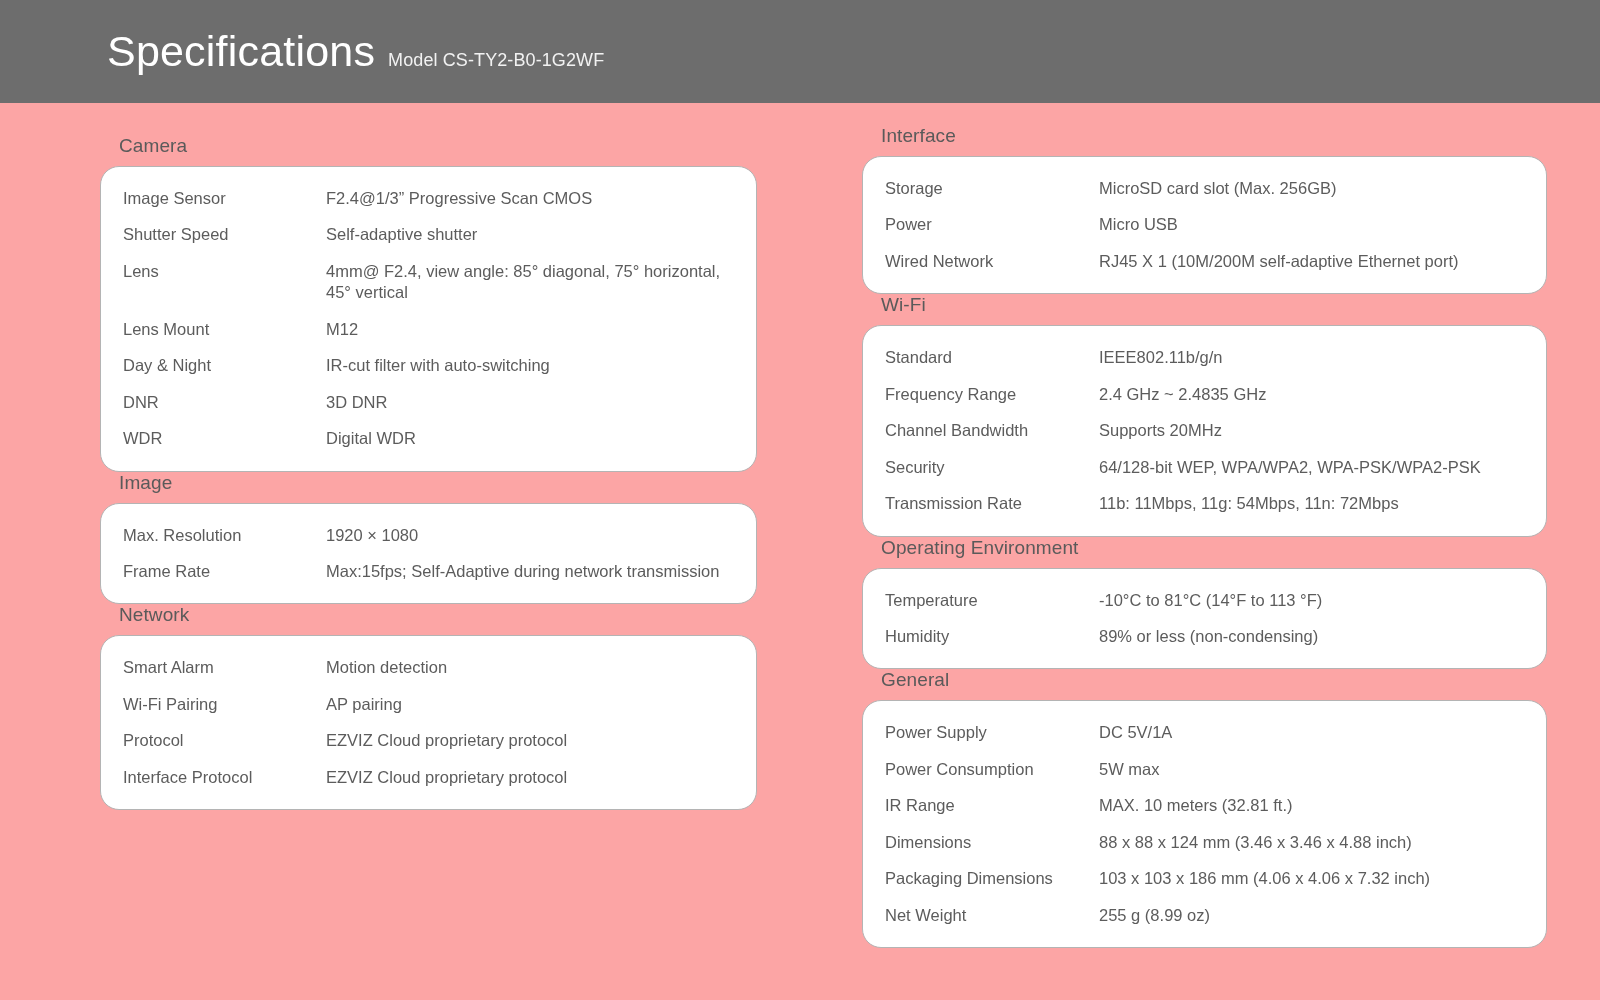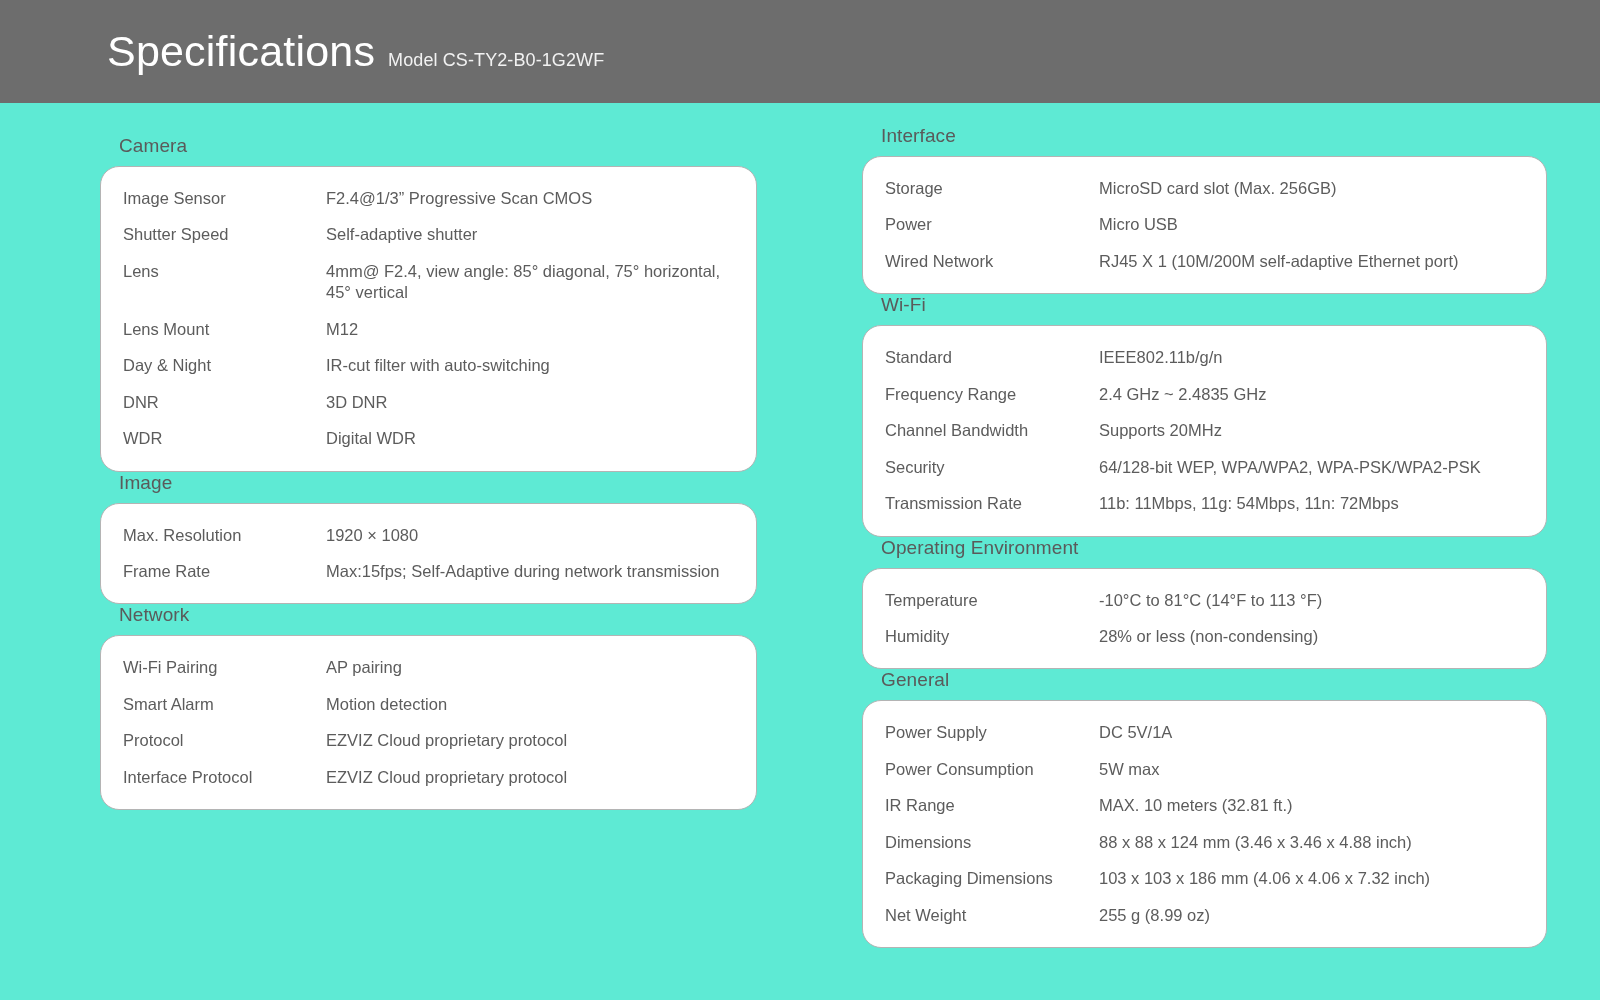--- a/index.html
+++ b/index.html
@@ -9,21 +9,21 @@
     height: 1000px;
     background: #ffffff;
     font-family: "Liberation Sans", sans-serif;
     overflow: hidden;
   }
 
   #page {
     position: relative;
     width: 1600px;
     height: 1000px;
-    background: #5eead4;
+    background: #fca5a5;
   }
 
   
   .header-bar {
     position: absolute;
     top: 0;
     left: 0;
     width: 1600px;
     height: 103px;
     background: #6d6d6d;
@@ -181,28 +181,28 @@
             <div class="spec-row">
               <div class="spec-label">Frame Rate</div>
               <div class="spec-value">Max:15fps; Self-Adaptive during network transmission</div>
             </div>
           </div>
         </div>
         <div class="section">
           <div class="section-heading">Network</div>
           <div class="card">
             <div class="spec-row">
+              <div class="spec-label">Smart Alarm</div>
+              <div class="spec-value">Motion detection</div>
+            </div>
+            <div class="spec-row">
               <div class="spec-label">Wi-Fi Pairing</div>
               <div class="spec-value">AP pairing</div>
             </div>
             <div class="spec-row">
-              <div class="spec-label">Smart Alarm</div>
-              <div class="spec-value">Motion detection</div>
-            </div>
-            <div class="spec-row">
               <div class="spec-label">Protocol</div>
               <div class="spec-value">EZVIZ Cloud proprietary protocol</div>
             </div>
             <div class="spec-row">
               <div class="spec-label">Interface Protocol</div>
               <div class="spec-value">EZVIZ Cloud proprietary protocol</div>
             </div>
           </div>
         </div>
       </div>
@@ -251,21 +251,21 @@
         </div>
         <div class="section">
           <div class="section-heading">Operating Environment</div>
           <div class="card">
             <div class="spec-row">
               <div class="spec-label">Temperature</div>
               <div class="spec-value">-10°C to 81°C (14°F to 113 °F)</div>
             </div>
             <div class="spec-row">
               <div class="spec-label">Humidity</div>
-              <div class="spec-value">28% or less (non-condensing)</div>
+              <div class="spec-value">89% or less (non-condensing)</div>
             </div>
           </div>
         </div>
         <div class="section">
           <div class="section-heading">General</div>
           <div class="card">
             <div class="spec-row">
               <div class="spec-label">Power Supply</div>
               <div class="spec-value">DC 5V/1A</div>
             </div>

